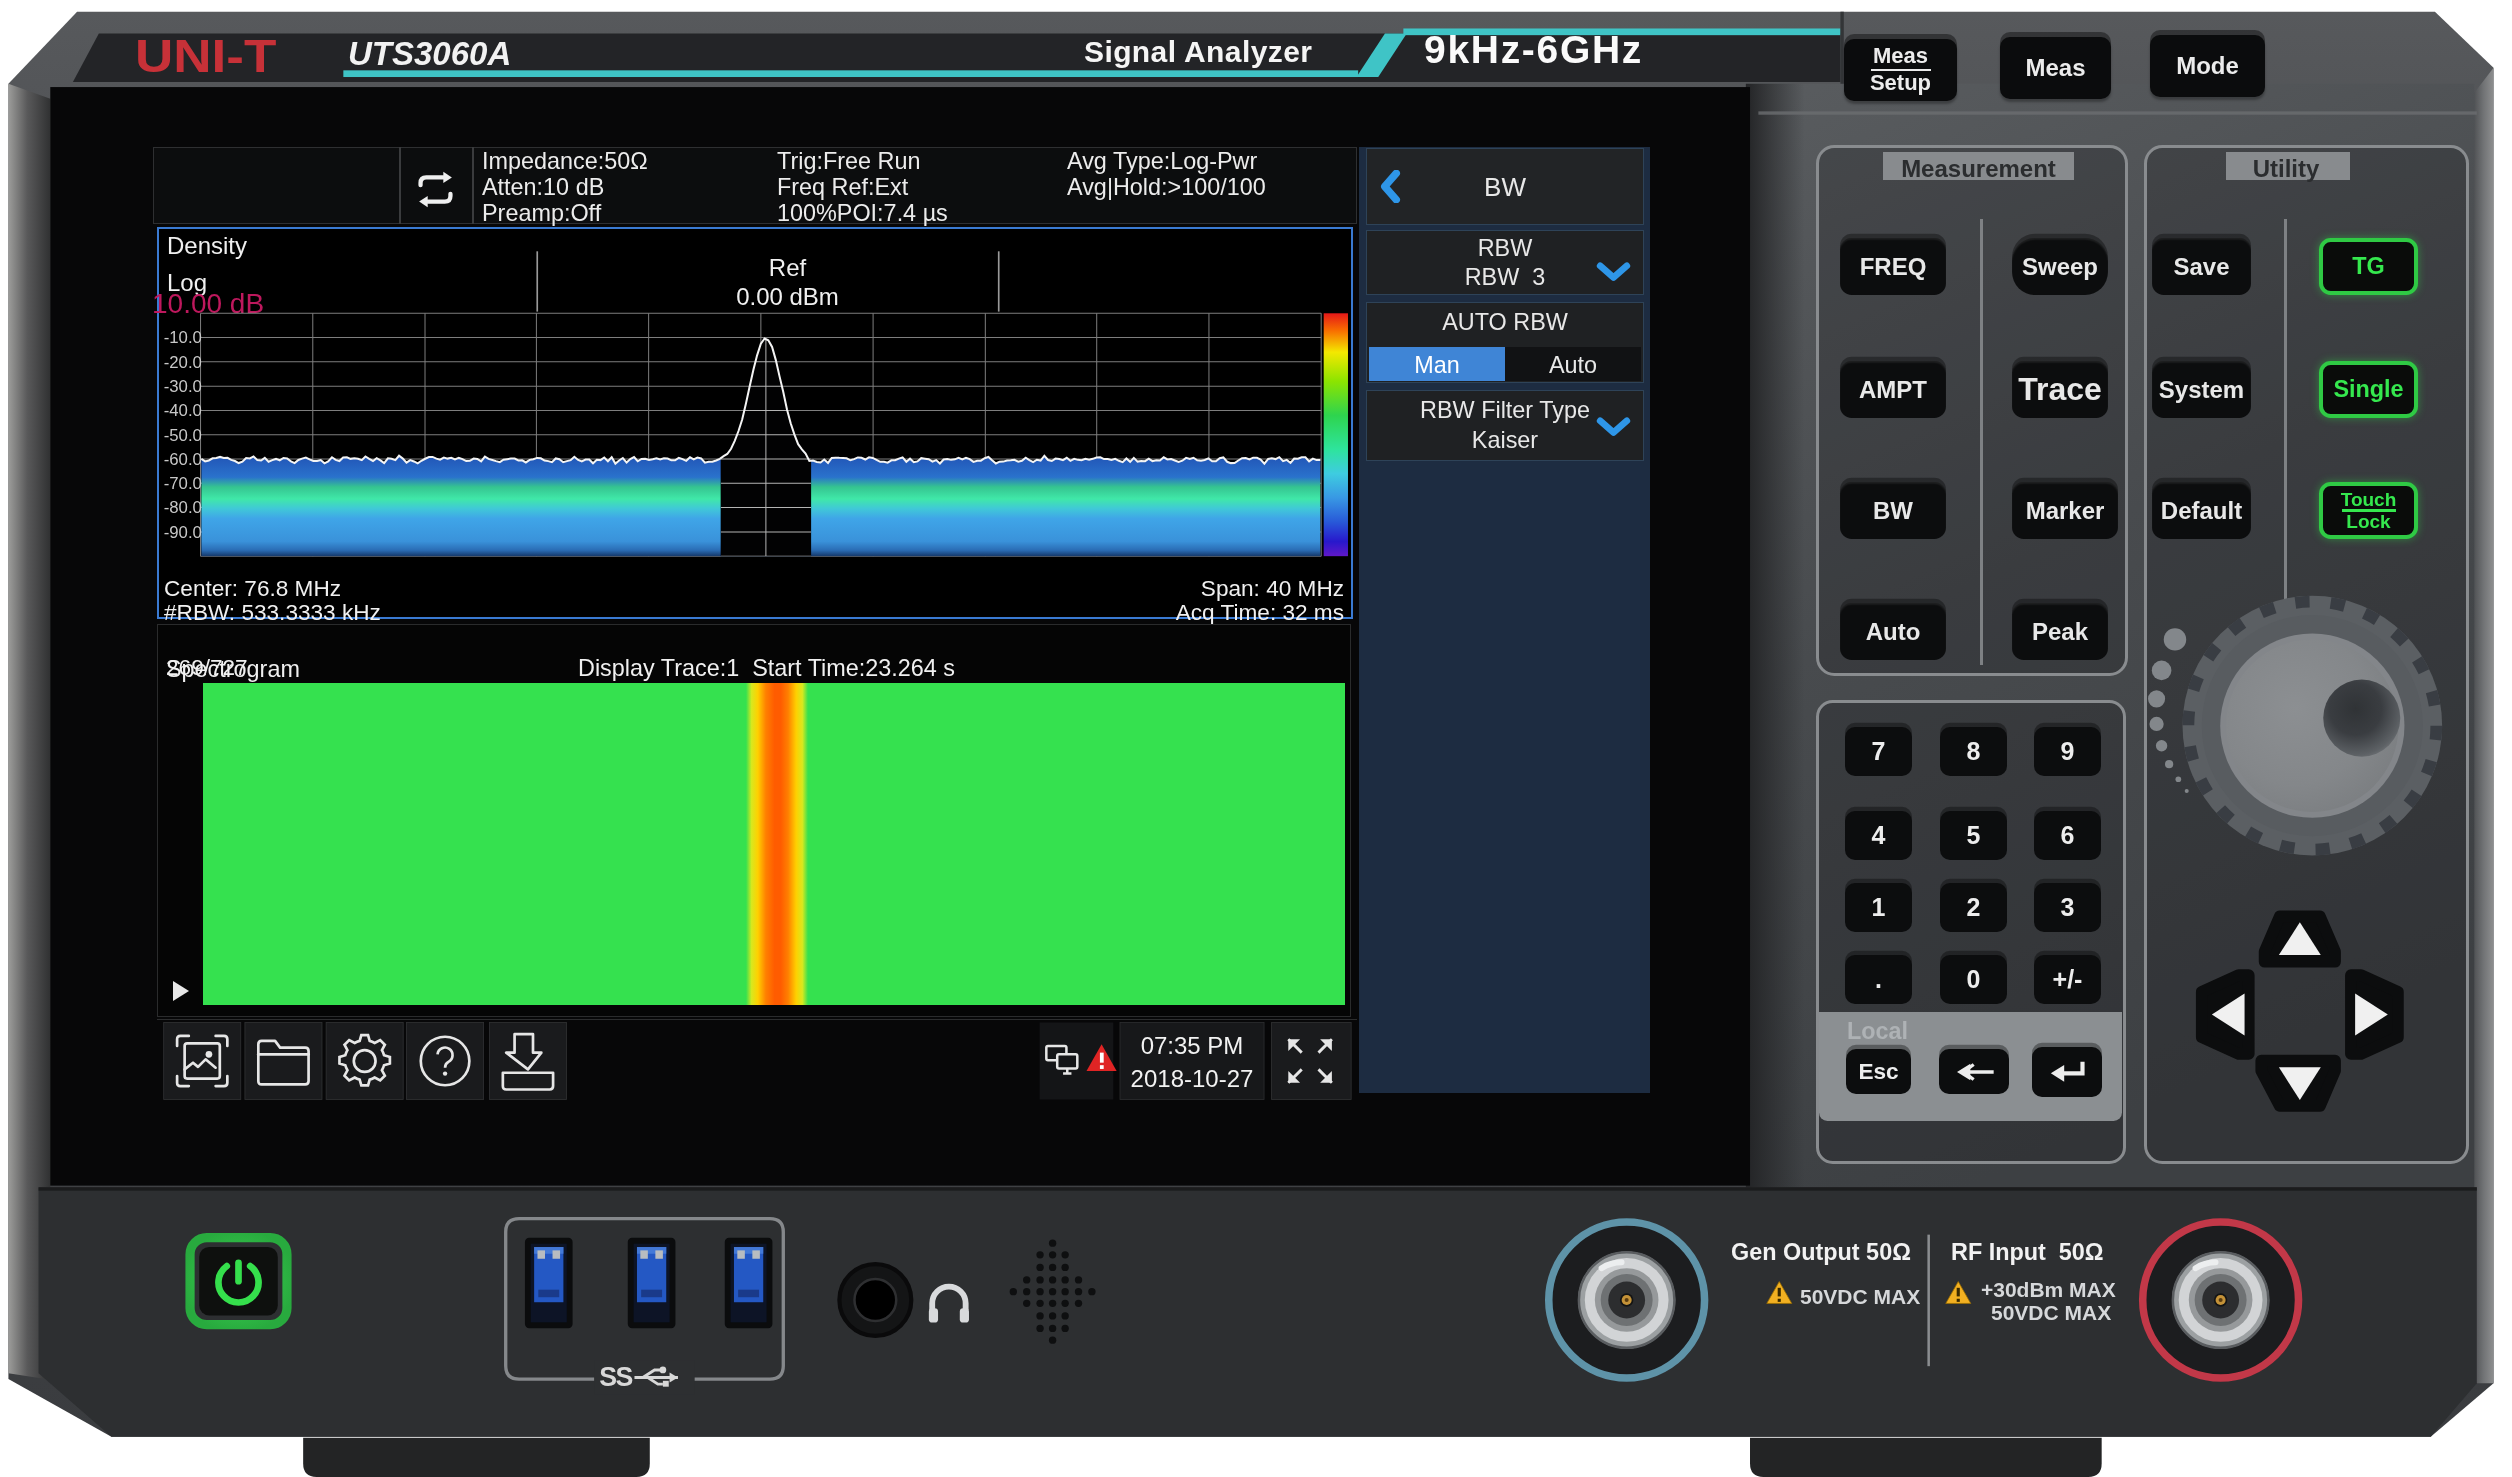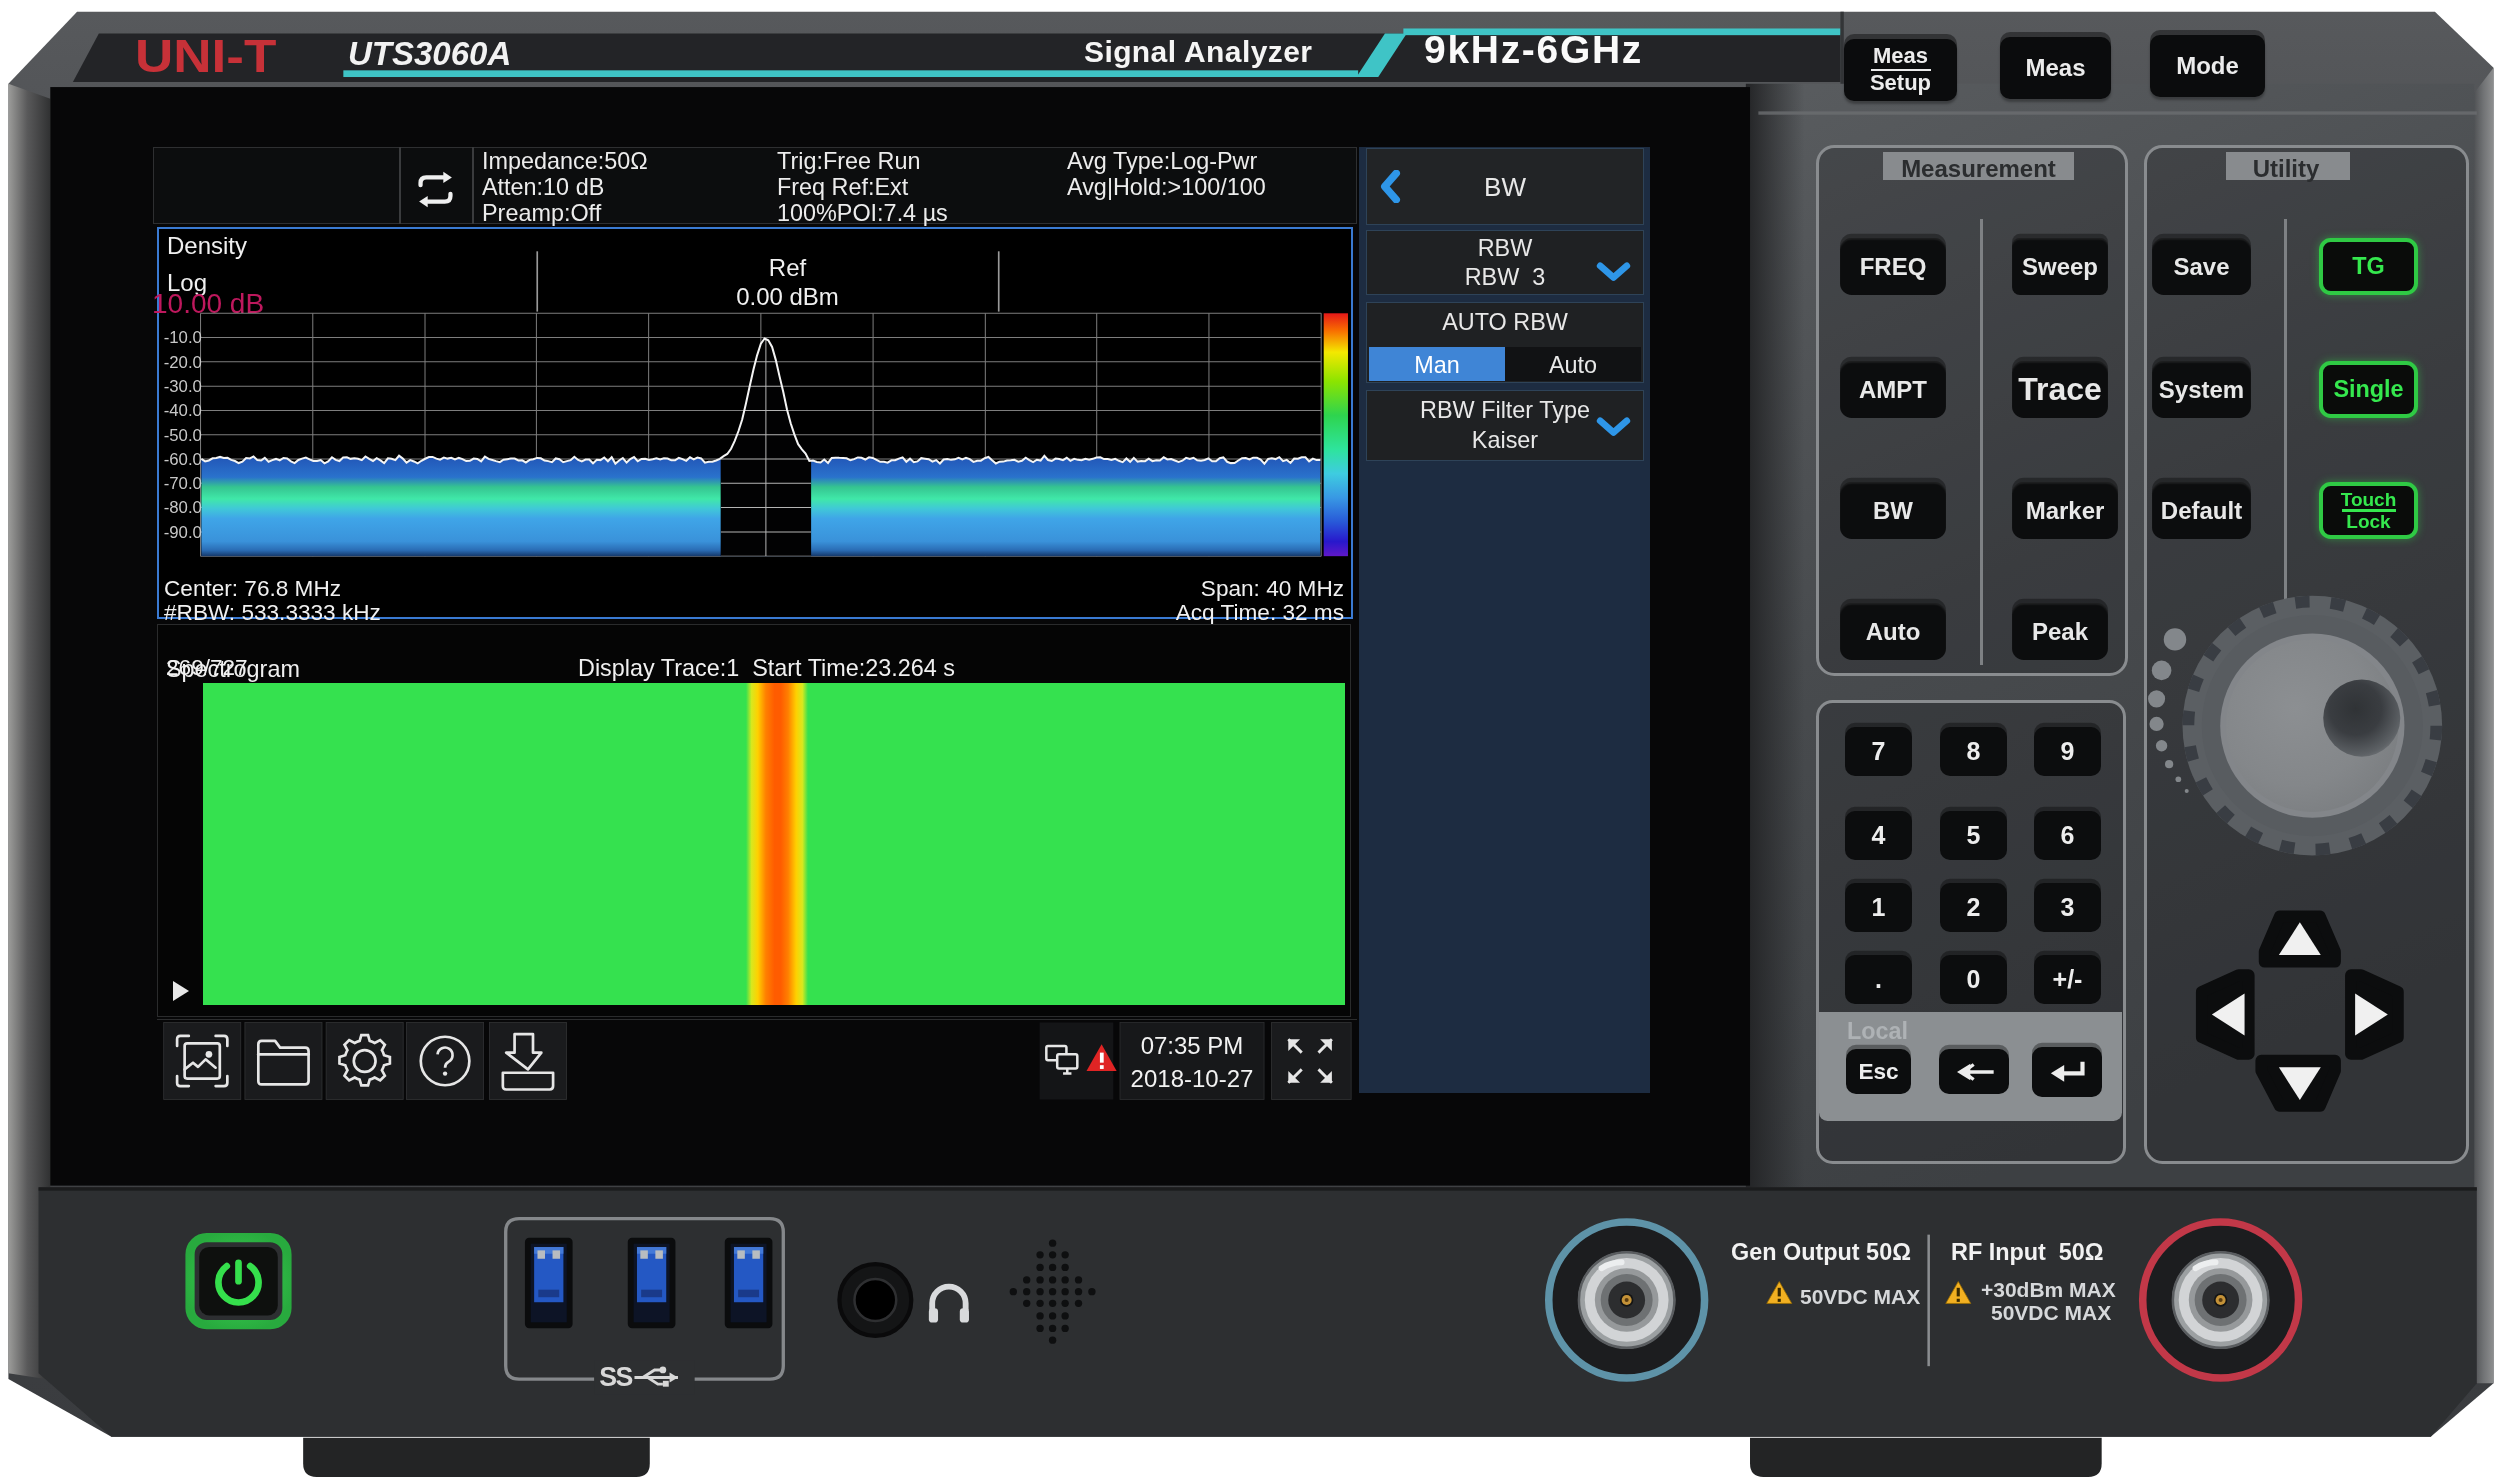--- a/index.html
+++ b/index.html
@@ -301,21 +301,21 @@
 <div class="txt" style="left:1883px;top:155px;width:191px;text-align:center;color:#2b2d2f;font-weight:bold;font-size:24px;">Measurement</div>
 <div class="abs" style="left:2226px;top:152px;width:124px;height:28px;background:#888b8e;"></div>
 <div class="txt" style="left:2226px;top:155px;width:120px;text-align:center;color:#2b2d2f;font-weight:bold;font-size:24px;">Utility</div>
 <div class="abs" style="left:1980px;top:219px;width:2.5px;height:446px;background:#7e8184;"></div>
 
 <div class="abs" style="left:2284px;top:219px;width:2.5px;height:446px;background:#7e8184;"></div>
 <div style="position:absolute;background:#0c0d0e;border-radius:11.7px;color:#e8e8e8;font-weight:bold;display:flex;align-items:center;justify-content:center;box-shadow:0 -4.2px 0 rgba(0,0,0,0.35), inset 0 1.7px 1.7px rgba(255,255,255,0.08);left:1840px;top:238px;width:106px;height:57px;font-size:24px;">FREQ</div>
 <div style="position:absolute;background:#0c0d0e;border-radius:11.7px;color:#e8e8e8;font-weight:bold;display:flex;align-items:center;justify-content:center;box-shadow:0 -4.2px 0 rgba(0,0,0,0.35), inset 0 1.7px 1.7px rgba(255,255,255,0.08);left:1840px;top:361px;width:106px;height:57px;font-size:24px;">AMPT</div>
 <div style="position:absolute;background:#0c0d0e;border-radius:11.7px;color:#e8e8e8;font-weight:bold;display:flex;align-items:center;justify-content:center;box-shadow:0 -4.2px 0 rgba(0,0,0,0.35), inset 0 1.7px 1.7px rgba(255,255,255,0.08);left:1840px;top:482px;width:106px;height:57px;font-size:24px;">BW</div>
 <div style="position:absolute;background:#0c0d0e;border-radius:11.7px;color:#e8e8e8;font-weight:bold;display:flex;align-items:center;justify-content:center;box-shadow:0 -4.2px 0 rgba(0,0,0,0.35), inset 0 1.7px 1.7px rgba(255,255,255,0.08);left:1840px;top:603px;width:106px;height:57px;font-size:24px;">Auto</div>
-<div style="position:absolute;background:#0c0d0e;border-radius:8px;color:#e8e8e8;font-weight:bold;display:flex;align-items:center;justify-content:center;box-shadow:0 -4.2px 0 rgba(0,0,0,0.35), inset 0 1.7px 1.7px rgba(255,255,255,0.08);left:2012px;top:238px;width:96px;height:57px;font-size:24px;">Sweep</div>
+<div style="position:absolute;background:#0c0d0e;border-radius:23px;color:#e8e8e8;font-weight:bold;display:flex;align-items:center;justify-content:center;box-shadow:0 -4.2px 0 rgba(0,0,0,0.35), inset 0 1.7px 1.7px rgba(255,255,255,0.08);left:2012px;top:238px;width:96px;height:57px;font-size:24px;">Sweep</div>
 <div style="position:absolute;background:#0c0d0e;border-radius:11.7px;color:#e8e8e8;font-weight:bold;display:flex;align-items:center;justify-content:center;box-shadow:0 -4.2px 0 rgba(0,0,0,0.35), inset 0 1.7px 1.7px rgba(255,255,255,0.08);left:2012px;top:361px;width:96px;height:57px;font-size:32px;">Trace</div>
 <div style="position:absolute;background:#0c0d0e;border-radius:11.7px;color:#e8e8e8;font-weight:bold;display:flex;align-items:center;justify-content:center;box-shadow:0 -4.2px 0 rgba(0,0,0,0.35), inset 0 1.7px 1.7px rgba(255,255,255,0.08);left:2012px;top:482px;width:106px;height:57px;font-size:24px;">Marker</div>
 <div style="position:absolute;background:#0c0d0e;border-radius:11.7px;color:#e8e8e8;font-weight:bold;display:flex;align-items:center;justify-content:center;box-shadow:0 -4.2px 0 rgba(0,0,0,0.35), inset 0 1.7px 1.7px rgba(255,255,255,0.08);left:2012px;top:603px;width:96px;height:57px;font-size:24px;">Peak</div>
 <div style="position:absolute;background:#0c0d0e;border-radius:11.7px;color:#e8e8e8;font-weight:bold;display:flex;align-items:center;justify-content:center;box-shadow:0 -4.2px 0 rgba(0,0,0,0.35), inset 0 1.7px 1.7px rgba(255,255,255,0.08);left:2152px;top:238px;width:99px;height:57px;font-size:24px;">Save</div>
 <div style="position:absolute;background:#0c0d0e;border-radius:11.7px;color:#e8e8e8;font-weight:bold;display:flex;align-items:center;justify-content:center;box-shadow:0 -4.2px 0 rgba(0,0,0,0.35), inset 0 1.7px 1.7px rgba(255,255,255,0.08);left:2152px;top:361px;width:99px;height:57px;font-size:24px;">System</div>
 <div style="position:absolute;background:#0c0d0e;border-radius:11.7px;color:#e8e8e8;font-weight:bold;display:flex;align-items:center;justify-content:center;box-shadow:0 -4.2px 0 rgba(0,0,0,0.35), inset 0 1.7px 1.7px rgba(255,255,255,0.08);left:2152px;top:482px;width:99px;height:57px;font-size:24px;">Default</div>
 <div style="position:absolute;background:#0a0c0a;border-radius:11.7px;color:#35e84e;font-weight:bold;display:flex;align-items:center;justify-content:center;border:4.2px solid #2fca44;box-sizing:border-box;box-shadow:0 0 8.4px rgba(47,220,70,0.45);left:2319px;top:238px;width:99px;height:57px;font-size:23.4px;">TG</div>
 <div style="position:absolute;background:#0a0c0a;border-radius:11.7px;color:#35e84e;font-weight:bold;display:flex;align-items:center;justify-content:center;border:4.2px solid #2fca44;box-sizing:border-box;box-shadow:0 0 8.4px rgba(47,220,70,0.45);left:2319px;top:361px;width:99px;height:57px;font-size:23.4px;">Single</div>
 <div style="position:absolute;background:#0a0c0a;border-radius:11.7px;color:#35e84e;font-weight:bold;display:flex;align-items:center;justify-content:center;border:4.2px solid #2fca44;box-sizing:border-box;box-shadow:0 0 8.4px rgba(47,220,70,0.45);left:2319px;top:482px;width:99px;height:57px;font-size:26px;">
       <div style="text-align:center;font-size:19px;line-height:19px;">

